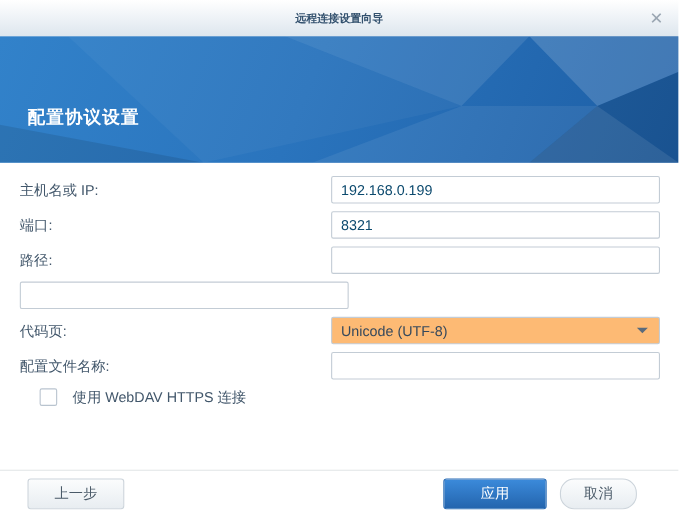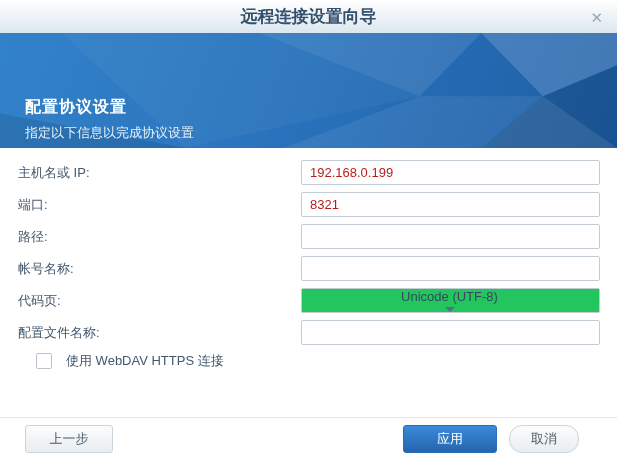--- a/index.html
+++ b/index.html
@@ -4,21 +4,21 @@
 <style>
   * { margin:0; padding:0; box-sizing:border-box; }
   html,body { width:617px; height:470px; background:#fff;
     font-family:"Liberation Sans","DejaVu Sans",sans-serif; }
 
   .dialog { width:617px; height:470px; position:relative; background:#fff; overflow:hidden; }
 
   
   .titlebar { height:33px; background:linear-gradient(#ffffff, #dde6ee);
     display:flex; align-items:center; justify-content:center; position:relative; }
-  .titlebar .title { font-size:17px; font-weight:bold; color:#33516e;font-family:Liberation Mono, monospace; }
+  .titlebar .title { font-size:10px; font-weight:bold; color:#33516e;font-family:Liberation Mono, monospace; }
   .close { position:absolute; right:14px; top:50%; transform:translateY(-50%);
     color:#9aa6b2; font-size:15px; line-height:1; cursor:pointer; font-weight:bold; }
 
   
   .banner { height:115px; position:relative; overflow:hidden;
     background:linear-gradient(112deg, #3282ca 0%, #2a74bd 45%, #1d5ea5 100%); }
   .facet { position:absolute; inset:0; }
   .f1 { clip-path:polygon(42% 0, 78% 0, 68% 55%); background:rgba(255,255,255,0.10); }
   .f2 { clip-path:polygon(78% 0, 100% 0, 100% 28%, 88% 55%); background:rgba(255,255,255,0.16); }
   .f3 { clip-path:polygon(88% 55%, 100% 28%, 100% 100%, 78% 100%); background:rgba(0,0,0,0.12); }
@@ -28,35 +28,35 @@
   .f7 { clip-path:polygon(88% 55%, 100% 100%, 78% 100%); background:rgba(255,255,255,0.09); }
   .banner-text { position:absolute; left:25px; top:64px; z-index:2; }
   .banner-text h1 { font-size:16px; font-weight:bold; color:#ffffff; letter-spacing:1px; }
   .banner-text p { font-size:13px; color:#e8f1fa; margin-top:6px; }
 
   
   .form { padding:12px 0 0 18px; }
   .row { display:flex; align-items:center; height:25px; margin-bottom:7px;gap:48px; }
   .row label { width:235px; font-size:13px; color:#42576b; }
   .row input { width:299px; height:25px; border:1px solid #c3ccd5; border-radius:2px;
-    padding:0 8px; font-size:13px; color:#b91c1c;
+    padding:0 8px; font-size:13px; color:#0c4a6e;
     font-family:"Liberation Sans","DejaVu Sans",sans-serif; outline:none; background:#fff; }
   .selectbox { width:299px; height:25px; border:1px solid #c3ccd5; border-radius:2px;
-    background:#22c55e; display:flex; align-items:center; justify-content:space-between;
-    padding:0 10px 0 8px; font-size:13px; color:#36495c; cursor:pointer;flex-direction:column; }
+    background:#fdba74; display:flex; align-items:center; justify-content:space-between;
+    padding:0 10px 0 8px; font-size:13px; color:#36495c; cursor:pointer; }
   .arrow-down { width:0; height:0; border-left:5px solid transparent;
     border-right:5px solid transparent; border-top:5px solid #5a6b7c; }
 
   .checkbox-row { display:flex; align-items:center; margin-top:6px; padding-left:18px; }
   .checkbox { width:16px; height:16px; border:1px solid #b9c4cf; border-radius:2px;
     background:#fff; cursor:pointer; flex:none; }
   .checkbox-row .cb-label { margin-left:14px; font-size:13px; color:#42576b; }
 
   
-  .footer { position:absolute; left:0; right:0; bottom:10px; height:43px; background:#fff;
+  .footer { position:absolute; left:0; right:0; bottom:0; height:43px; background:#fff;
     border-top:1px solid #e3e6e8; display:flex; align-items:flex-start;
     justify-content:space-between; padding:7px 38px 0 25px; }
   .btn { height:28px; border:1px solid #ccd4db; border-radius:3px;
     background:linear-gradient(#fbfcfd, #e8edf1); color:#4a5a68; font-size:13px;
     cursor:pointer; font-family:"Liberation Sans","DejaVu Sans",sans-serif; }
   .btn-back { width:88px; }
   .btn-cancel { width:70px;border-radius:13px; }
   .btn-apply { width:94px; background:linear-gradient(#3b8ada, #2465ae);
     border:1px solid #2a6cb5; color:#ffffff; margin-right:12px; }
   .footer-right { display:flex; }
@@ -74,21 +74,20 @@
   <div class="banner">
     <div class="facet f6"></div>
     <div class="facet f1"></div>
     <div class="facet f2"></div>
     <div class="facet f3"></div>
     <div class="facet f4"></div>
     <div class="facet f5"></div>
     <div class="facet f7"></div>
     <div class="banner-text">
       <h1>配置协议设置</h1>
-      <p>指定以下信息以完成协议设置</p>
     </div>
   </div>
 
   <div class="form">
 
     <div class="row">
       <label>主机名或 IP:</label>
       <input type="text" value="192.168.0.199" style="">
     </div>
 
@@ -96,21 +95,20 @@
       <label>端口:</label>
       <input type="text" value="8321" style="">
     </div>
 
     <div class="row">
       <label>路径:</label>
       <input type="text" value="" style="">
     </div>
 
     <div class="row">
-      <label>帐号名称:</label>
       <input type="text" value="" style="">
     </div>
 
 
     <div class="row">
       <label>代码页:</label>
       <div class="selectbox">
         <span>Unicode (UTF-8)</span>
         <span class="arrow-down"></span>
       </div>

